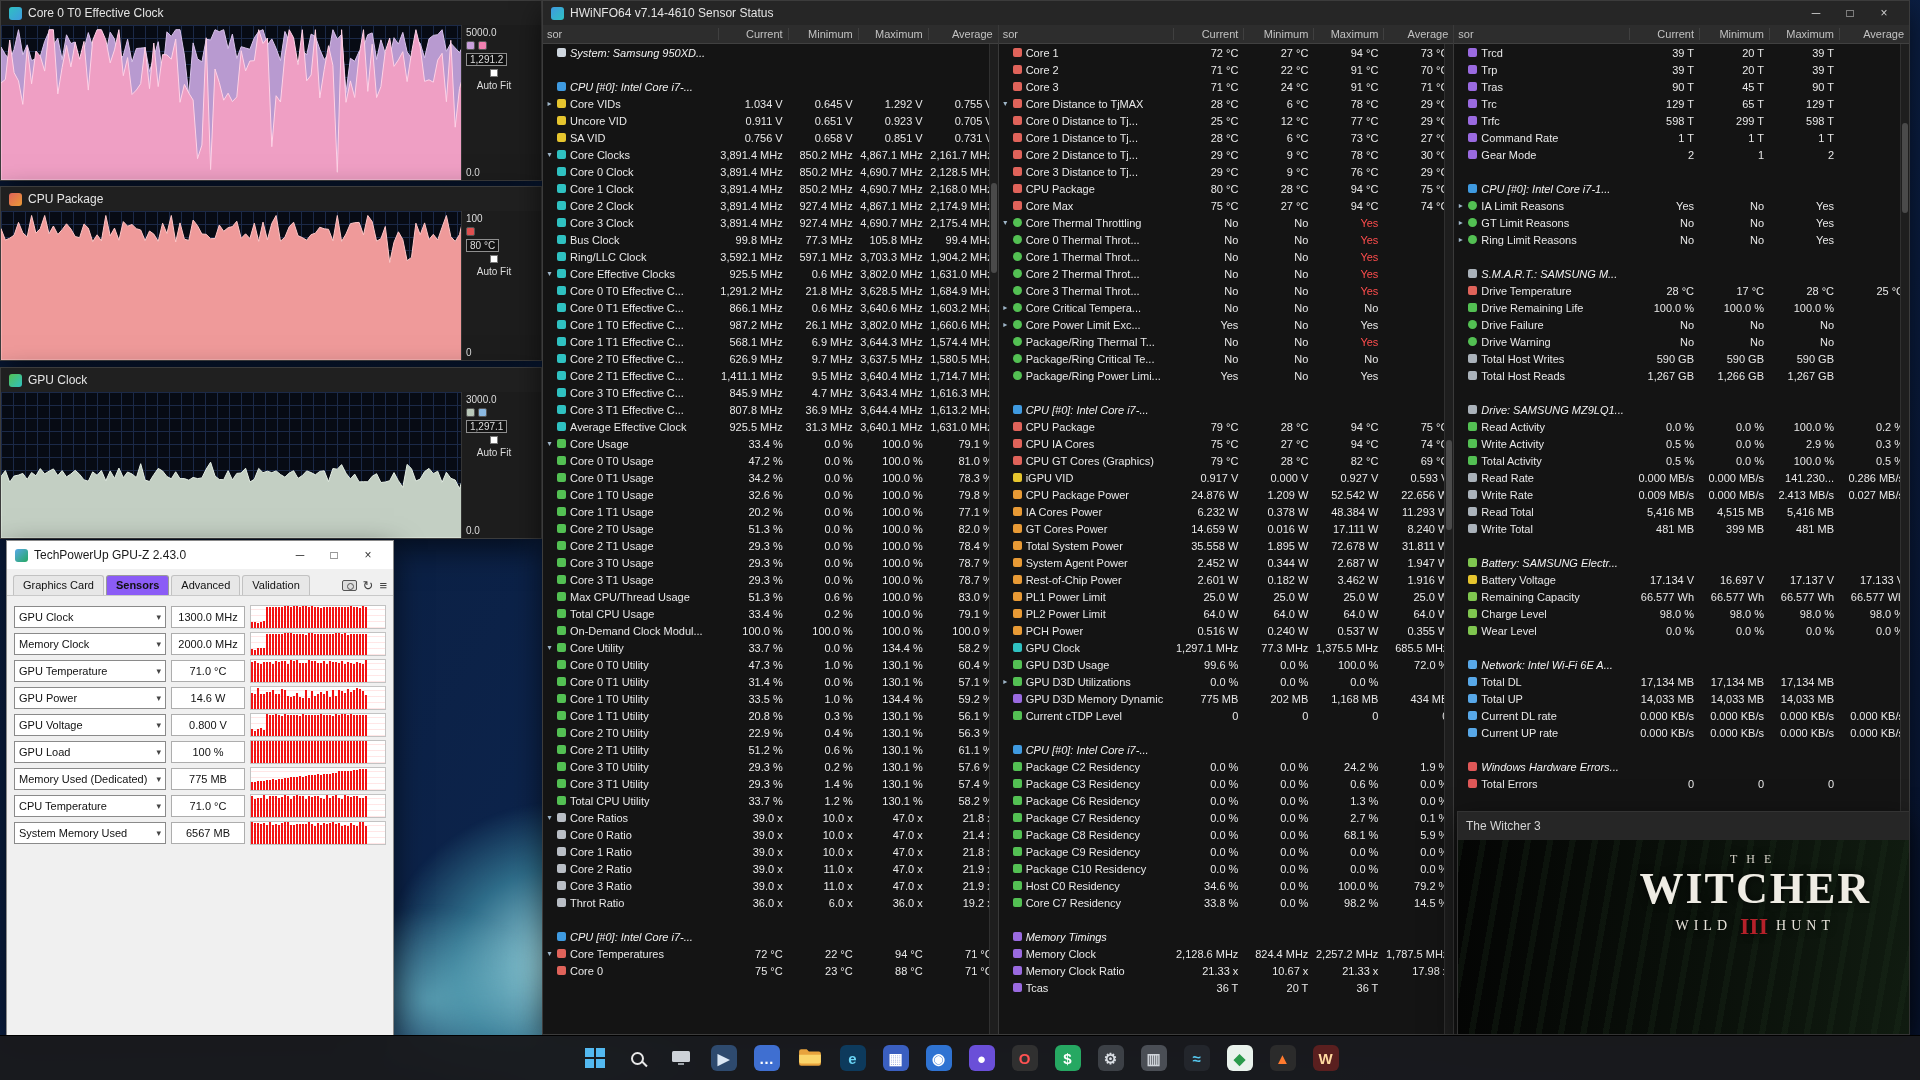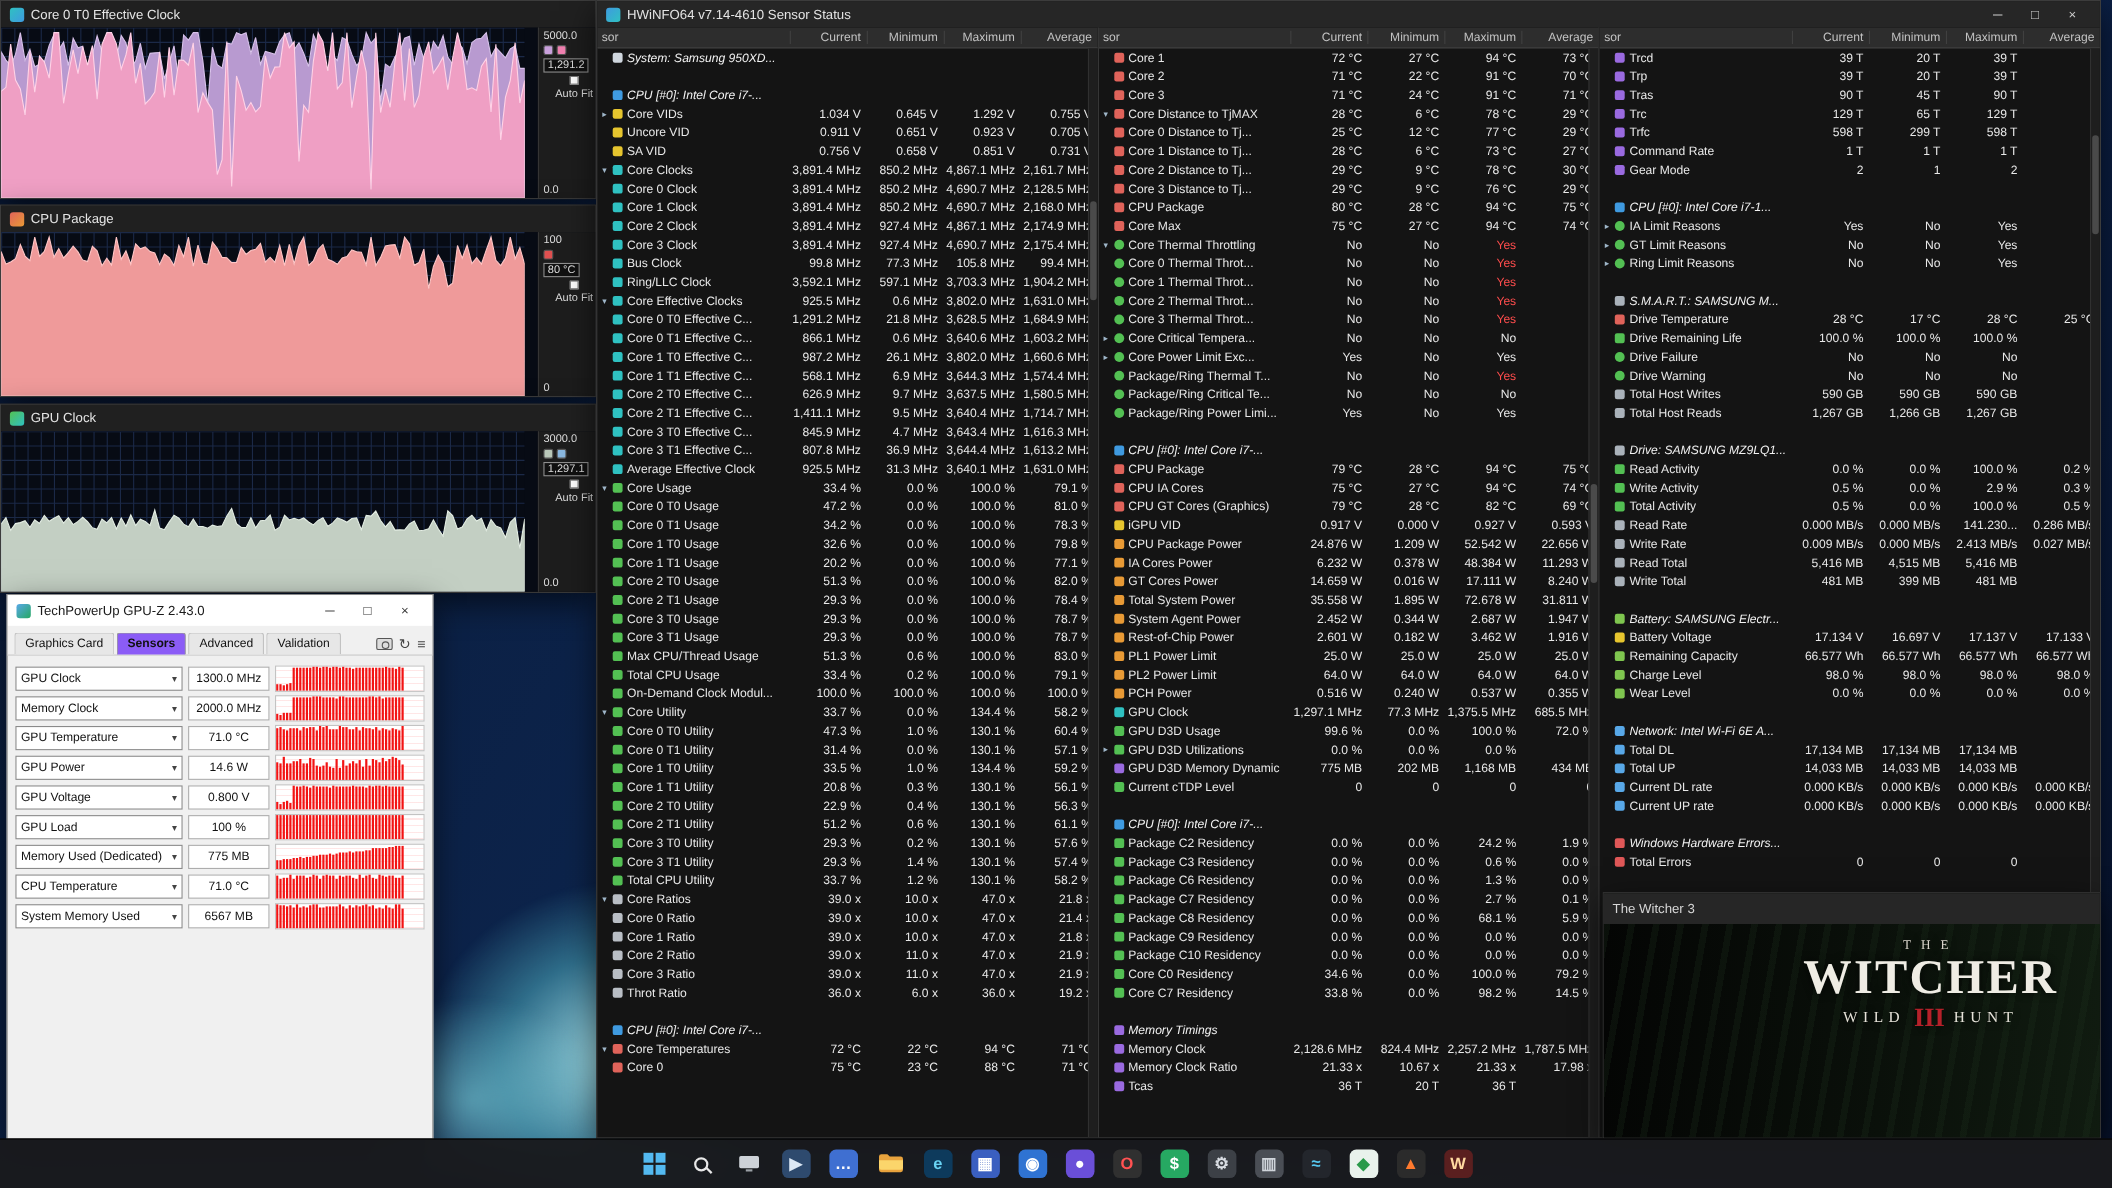--- a/index.html
+++ b/index.html
@@ -19,21 +19,21 @@
   .titlebar { height:24px; display:flex; align-items:center; gap:6px; padding:0 8px;
               background:#202020; color:#e4e4e4; font-size:12px; white-space:nowrap; overflow:hidden; }
   .win-controls { margin-left:auto; display:flex; }
   .win-btn { width:34px; height:24px; display:flex; align-items:center; justify-content:center;
              color:#cfcfcf; font-size:12px; }
   .app-ico { width:13px; height:13px; border-radius:3px; flex:none; }
 
   
   .graph-win .g-body { display:flex;  height:calc(100% - 24px); background:#070b14; }
   .g-canvas { flex:1; position:relative; overflow:hidden; }
-  .g-side { width:52px; background:#1d1d1d; border-left:1px solid #343434; color:#ddd;
+  .g-side { width:80px; background:#1d1d1d; border-left:1px solid #343434; color:#ddd;
             font-size:10px; display:flex; flex-direction:column; padding:2px 4px; gap:3px; }
   .g-top { text-align:left; }
   .g-legend { display:flex; gap:3px; }
   .g-chip { width:9px; height:9px; border-radius:2px; border:1px solid #555; }
   .g-val { border:1px solid #8f8f8f; background:#111; padding:0 3px; align-self:flex-start; max-width:58px; overflow:hidden; }
   .g-autofit { display:flex; align-items:center; gap:3px; width:56px; overflow:hidden; white-space:nowrap;flex-direction:column; }
   .g-box { width:8px; height:8px; flex:none; background:#fff; border:1px solid #777; }
   .g-bottom { margin-top:auto; }
 
   
@@ -1168,21 +1168,21 @@
               <span class="ric ric-use"></span>
               <span class="lbl">Package C10 Residency</span>
               <span class="val">0.0 %</span>
               <span class="val">0.0 %</span>
               <span class="val">0.0 %</span>
               <span class="val">0.0 %</span>
             </div>
             <div class="hw-row">
               <span class="arr"></span>
               <span class="ric ric-use"></span>
-              <span class="lbl">Core C0 Residency</span>
+              <span class="lbl">Host C0 Residency</span>
               <span class="val">34.6 %</span>
               <span class="val">0.0 %</span>
               <span class="val">100.0 %</span>
               <span class="val">79.2 %</span>
             </div>
             <div class="hw-row">
               <span class="arr"></span>
               <span class="ric ric-use"></span>
               <span class="lbl">Core C7 Residency</span>
               <span class="val">33.8 %</span>

